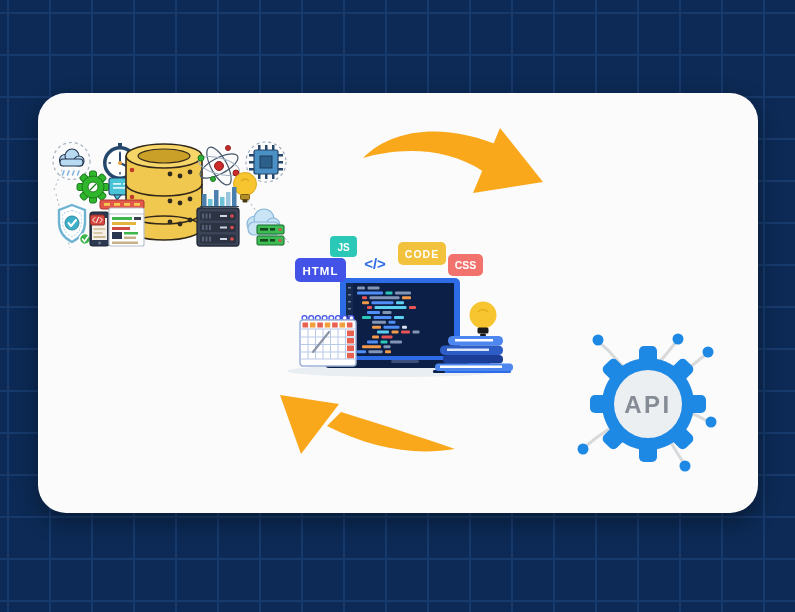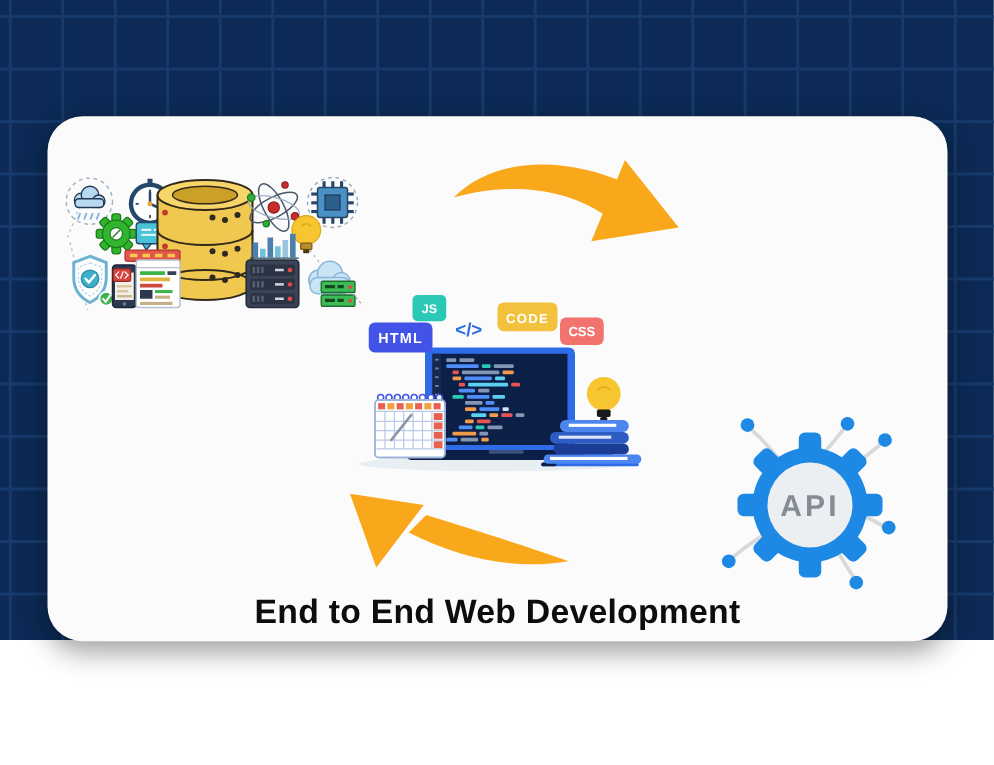--- a/index.html
+++ b/index.html
@@ -1,18 +1,18 @@
 <!DOCTYPE html>
 <html style="--bg: #0C2A55; --grid: #173A6C; --card: #FBFBFC; --arrow: #F9A81C; --api-blue: #1E88E5; --api-text: #858C95; --badge-html: #4353E8; --badge-js: #2BC8B7; --badge-code: #F3C23C; --badge-css: #F2736D; --laptop-frame: #2E6BE6; --screen: #0C1F47; --database: #F1C84F; --title: #0D0D0D;"><head>
 <meta charset="utf-8">
 <style>
   html,body{margin:0;padding:0;}
   body{width:795px;height:612px;overflow:hidden;font-family:"Liberation Sans",sans-serif;}
   .stage{
-    position:relative;width:795px;height:512px;
+    position:relative;width:795px;height:612px;
     background-color:var(--bg,#0C2A55);
     background-image:
       linear-gradient(var(--grid,#173A6C) 2px, transparent 2px),
       linear-gradient(90deg, var(--grid,#173A6C) 2px, transparent 2px);
     background-size:42px 42px;
     background-position:7px 12px;
   }
   .card{
     position:absolute;left:38px;top:93px;width:720px;height:420px;
     background:var(--card,#FBFBFC);border-radius:28px;
@@ -432,15 +432,14 @@
         <circle r="34" fill="#eceff1"></circle>
         <text class="t-api" y="8.5" font-size="24" font-weight="bold" text-anchor="middle" letter-spacing="2.5">API</text>
       </g>
     </svg>
 
     <svg class="abs" style="left:237px;top:299px" width="185" height="82" viewBox="0 0 185 82">
       <path class="f-arrow" d="M52,34 C96,56 138,64 180,57 C148,46 112,34 66,20 Z"></path>
       <path class="f-arrow" d="M5,3 L64,12 L26,62 Z"></path>
     </svg>
 
-    <div class="title">End to End Web Development</div>
   </div>
 </div>
 
 </body></html>

